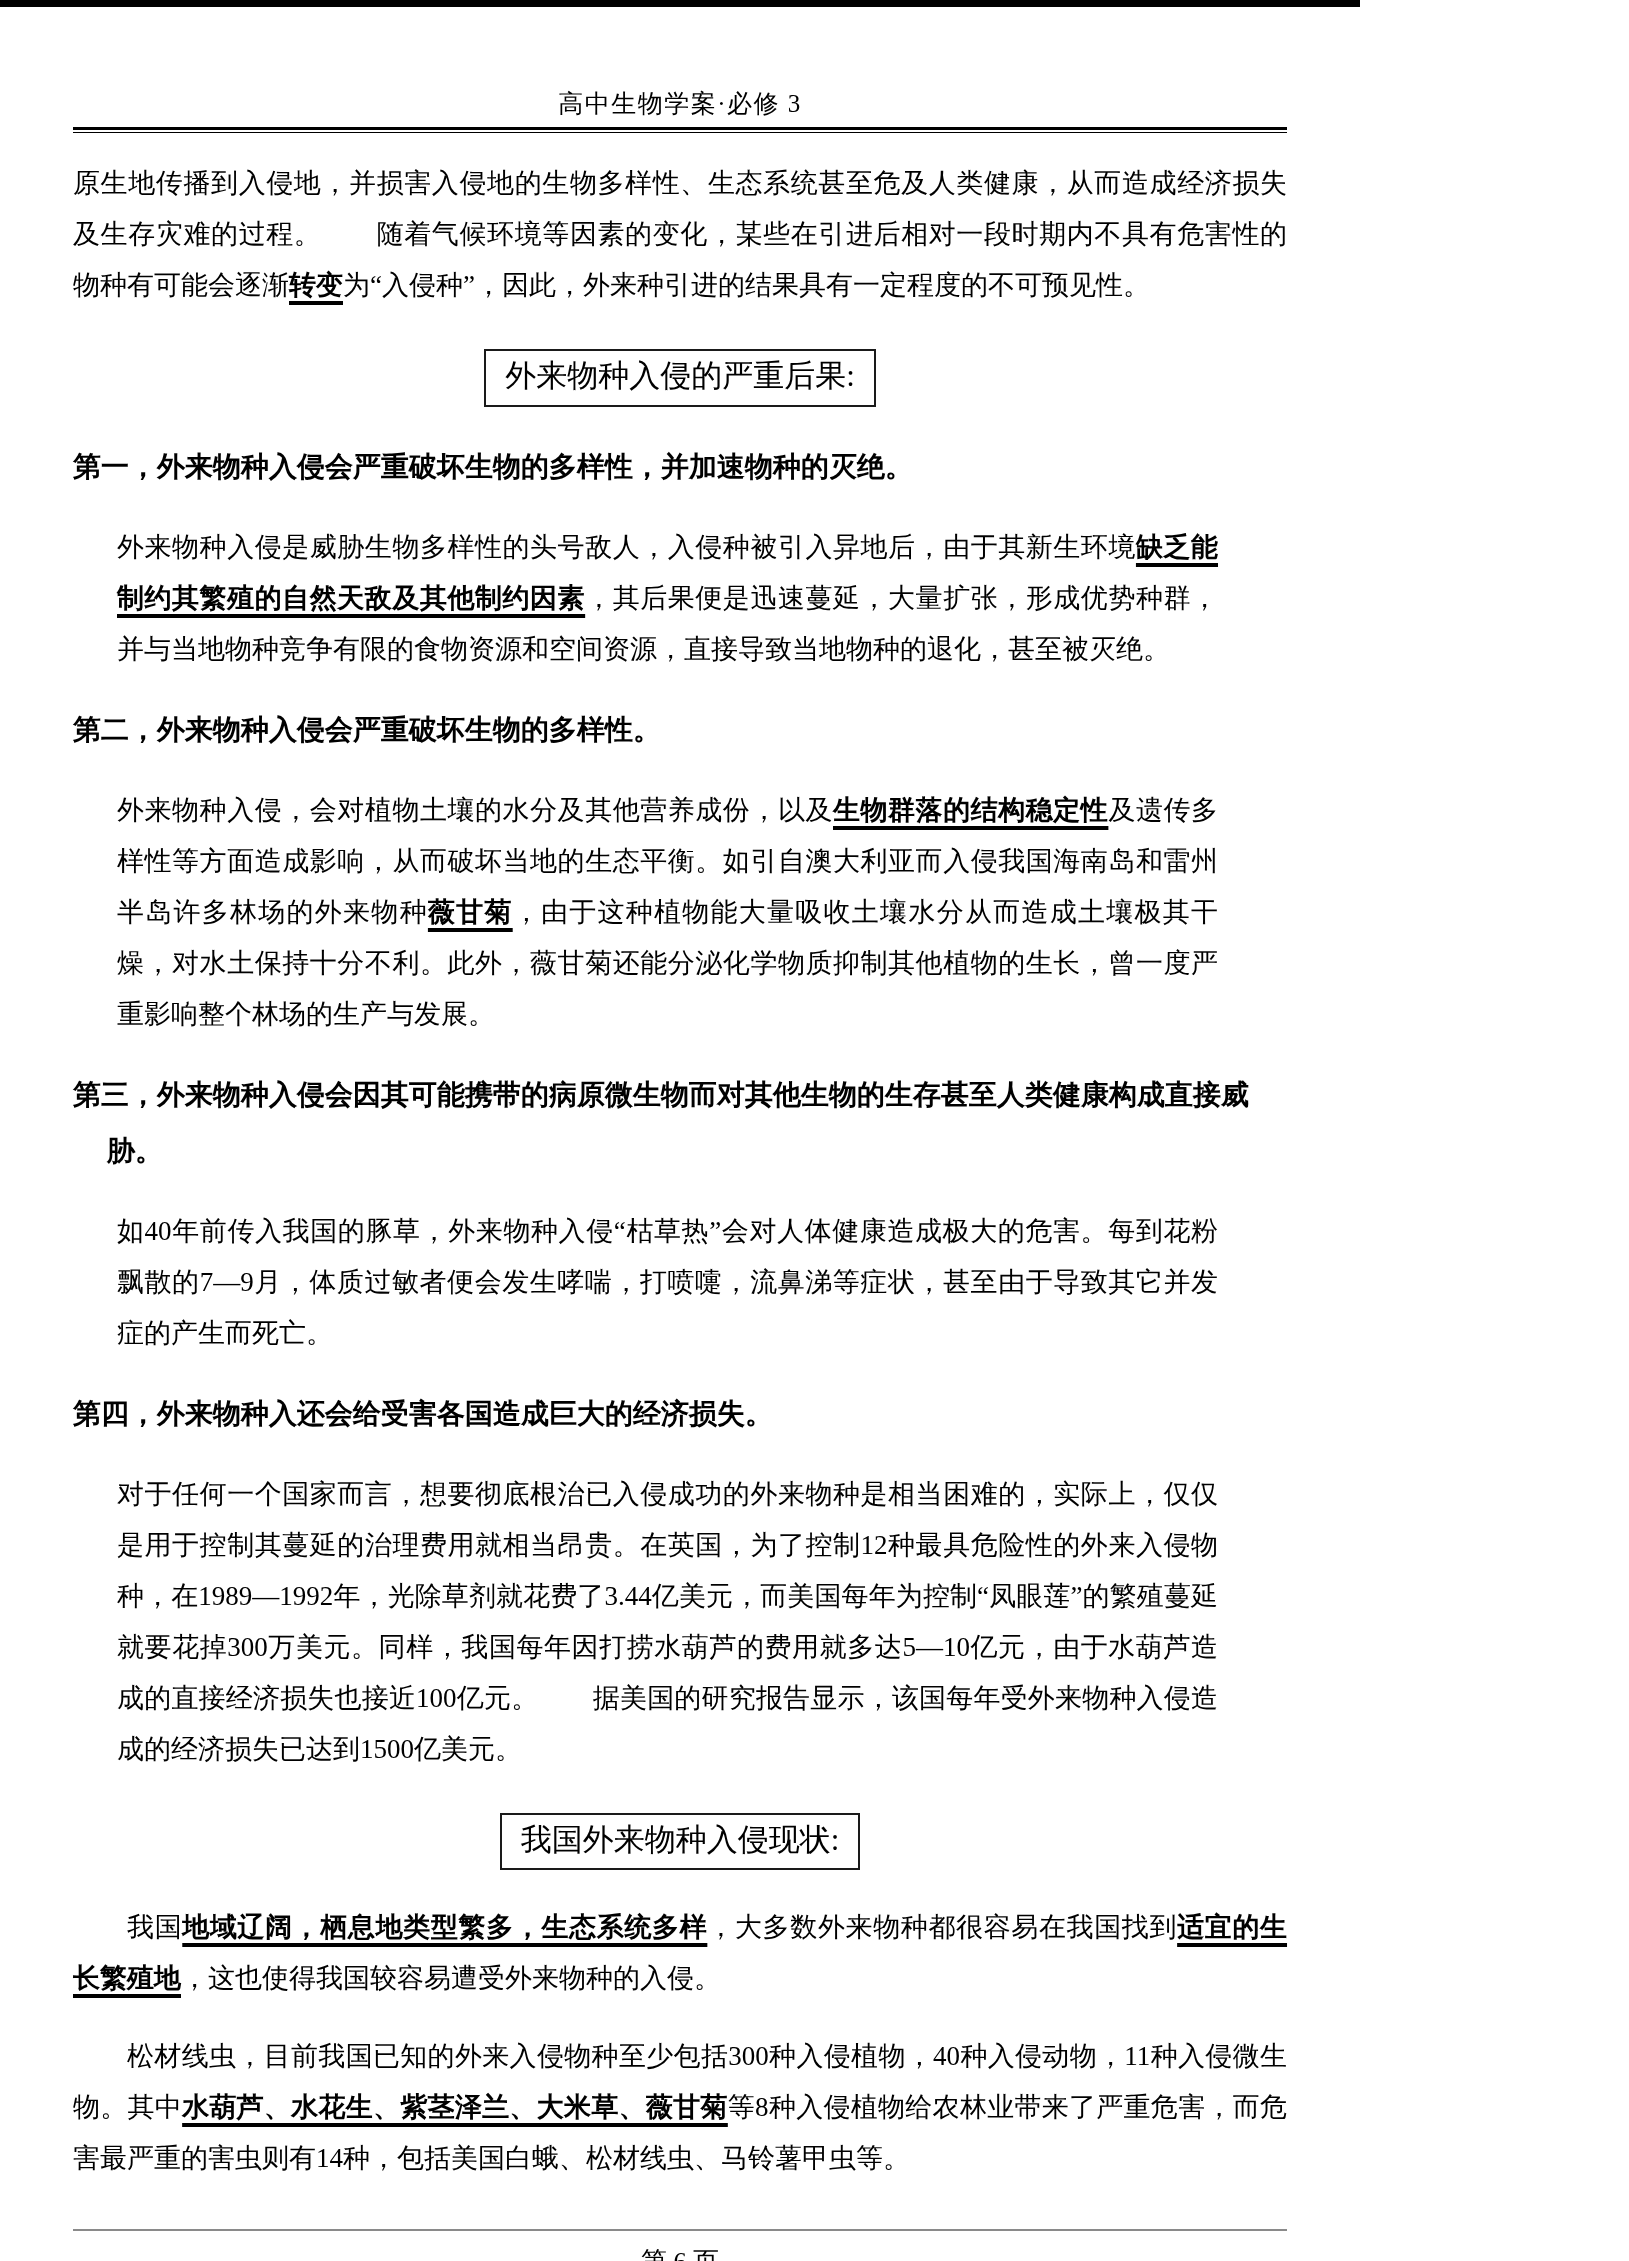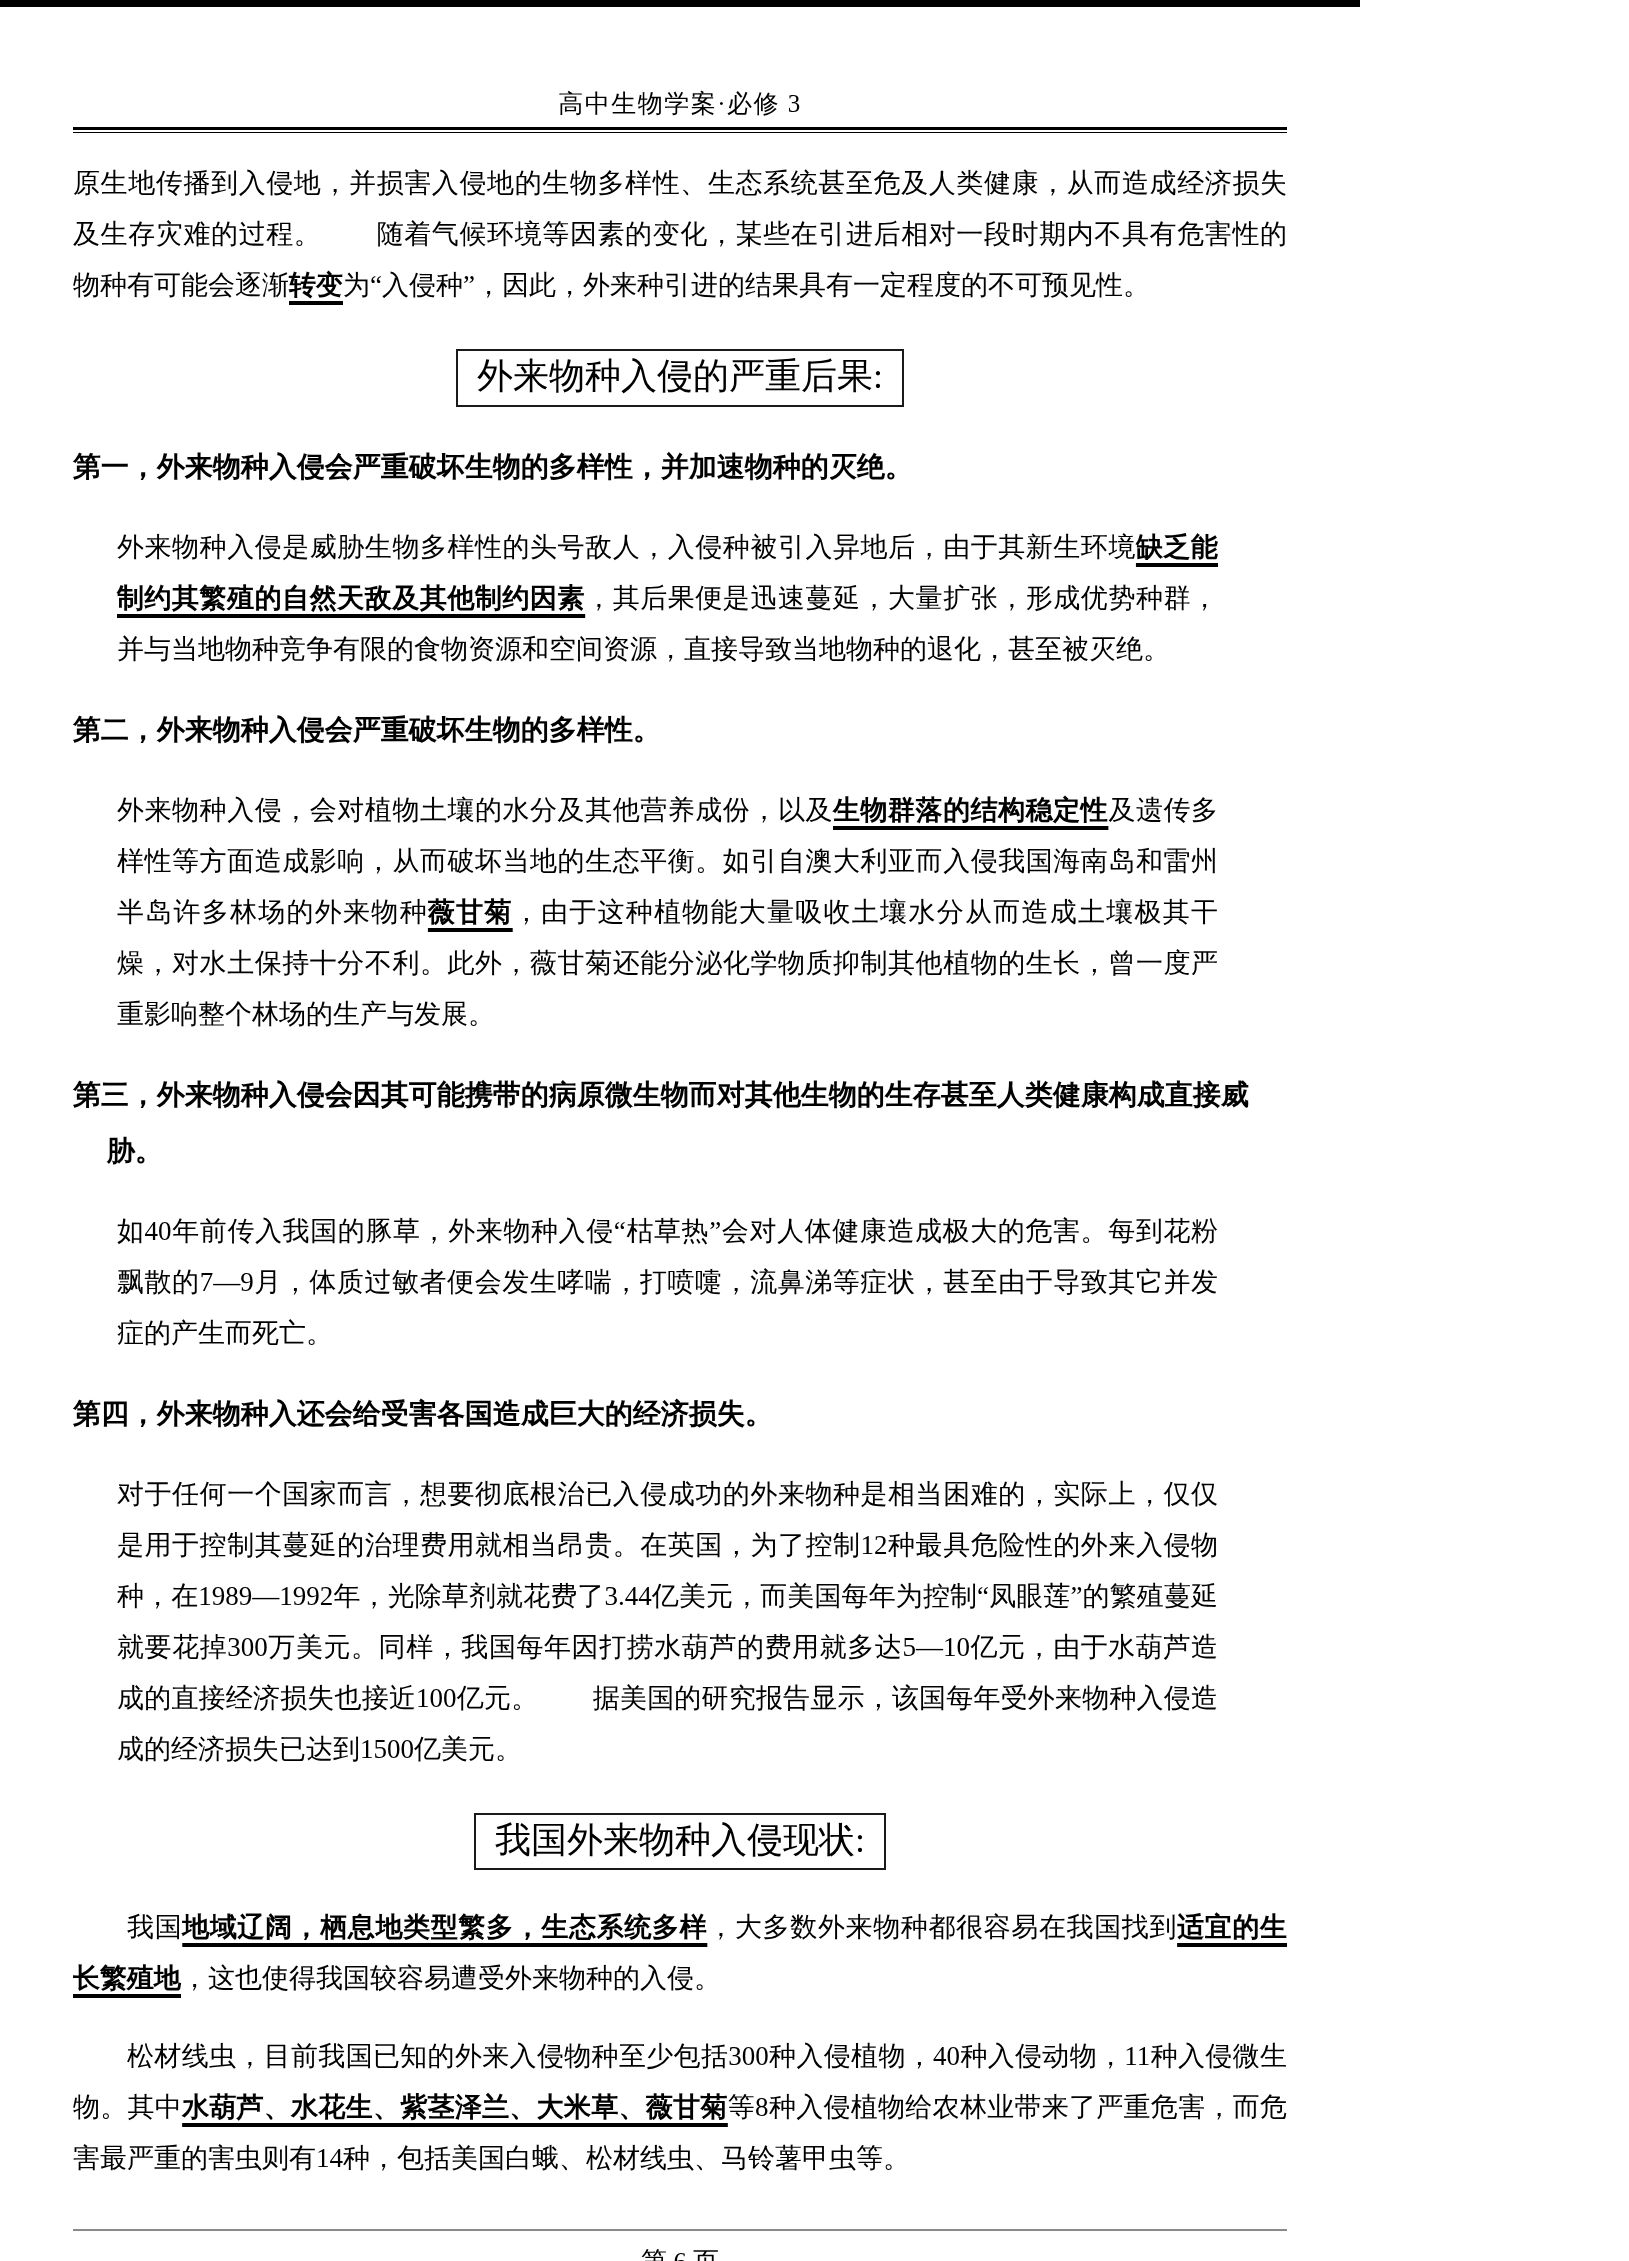--- a/index.html
+++ b/index.html
@@ -16,21 +16,21 @@
   }
   .top-edge { position:absolute; top:0; left:0; width:100%; height:7.3px; background:#000; }
   .content { padding:0 73px; }
 
   .doc-header { text-align:center; margin-top:86px; font-size:25px; line-height:35px; letter-spacing:1.5px; }
   .header-rule { height:2.2px; border-top:3.7px solid #000; border-bottom:1.5px solid #000; margin-top:5.8px; }
 
   .intro { margin-top:25px; text-align:justify; }
 
   .boxwrap { text-align:center; margin-top:38px; margin-bottom:32px; }
-  .boxtitle { display:inline-block; border:2.2px solid #1a1a1a; font-size:36px; line-height:42px; padding:4.4px 19px 7.3px; }
+  .boxtitle { display:inline-block; border:2.2px solid #1a1a1a; font-size:31px; line-height:42px; padding:4.4px 19px 7.3px; }
 
   .pt-heading { font-weight:bold; font-size:28px; line-height:56px; margin-top:5.8px; }
   .pt-heading .u-heavy { text-decoration-thickness:3.7px; text-underline-offset:9.5px; }
   .hang { padding-left:34px; text-indent:-34px; }
 
   .body-block { margin-left:44px; margin-right:69px; text-align:justify; }
 
   .bu { font-weight:bold; text-decoration:underline; text-decoration-thickness:3.7px; text-underline-offset:7.3px; }
 
   .status-p { text-indent:54px; text-align:justify; }

